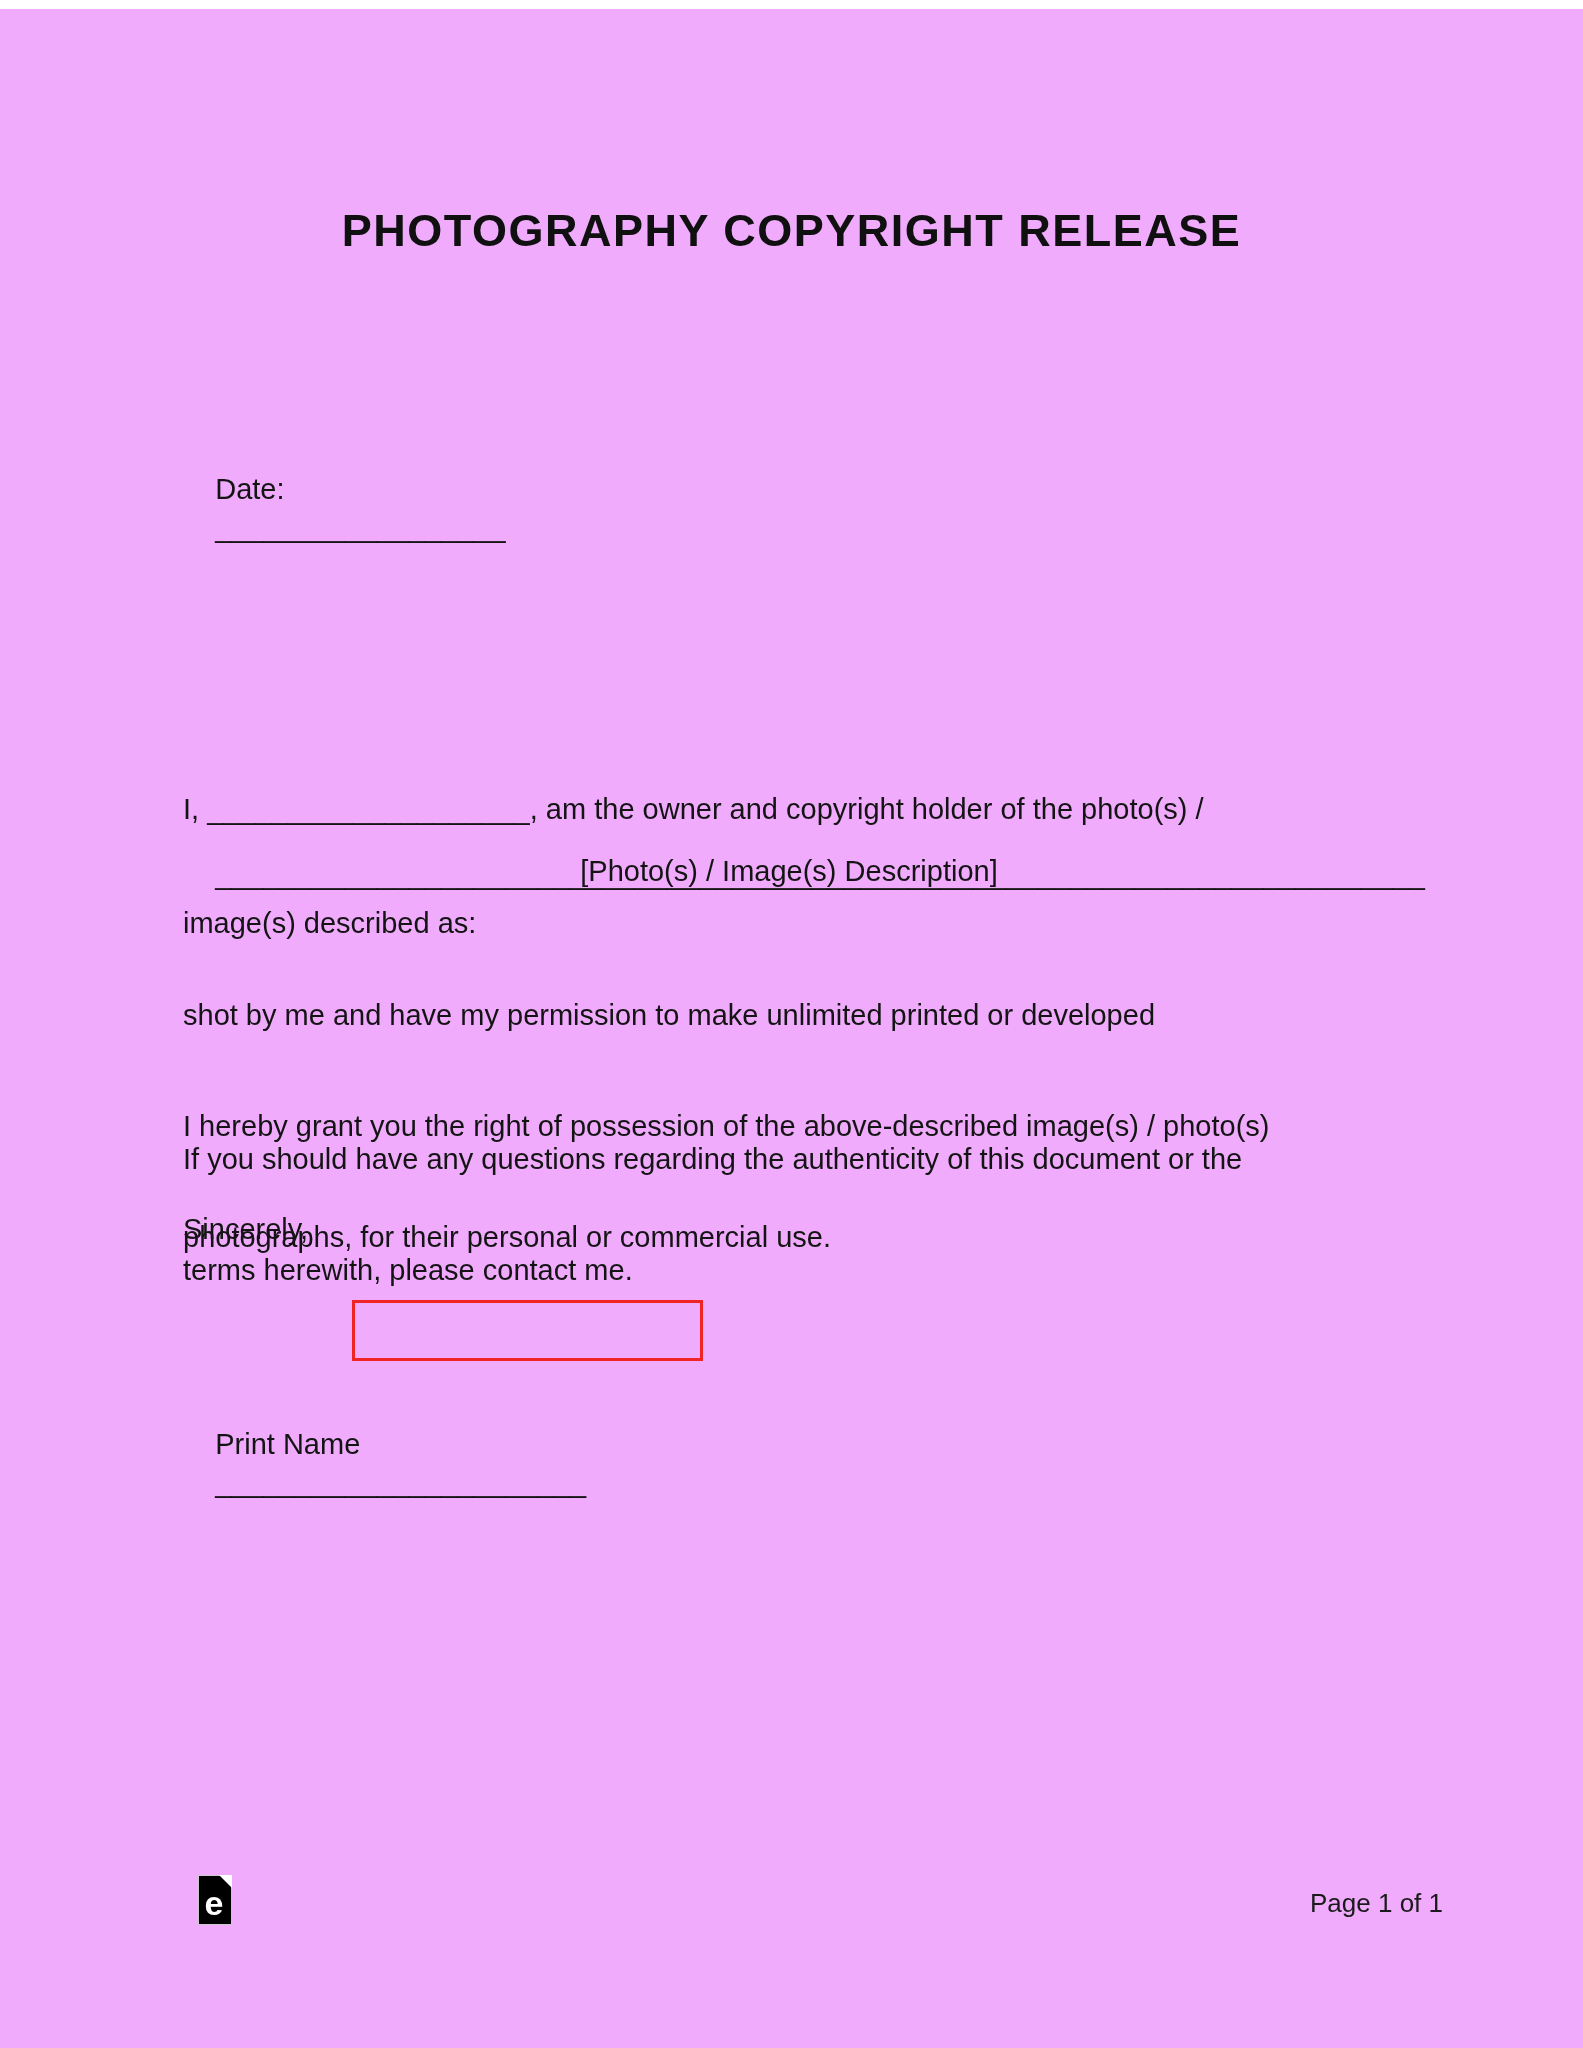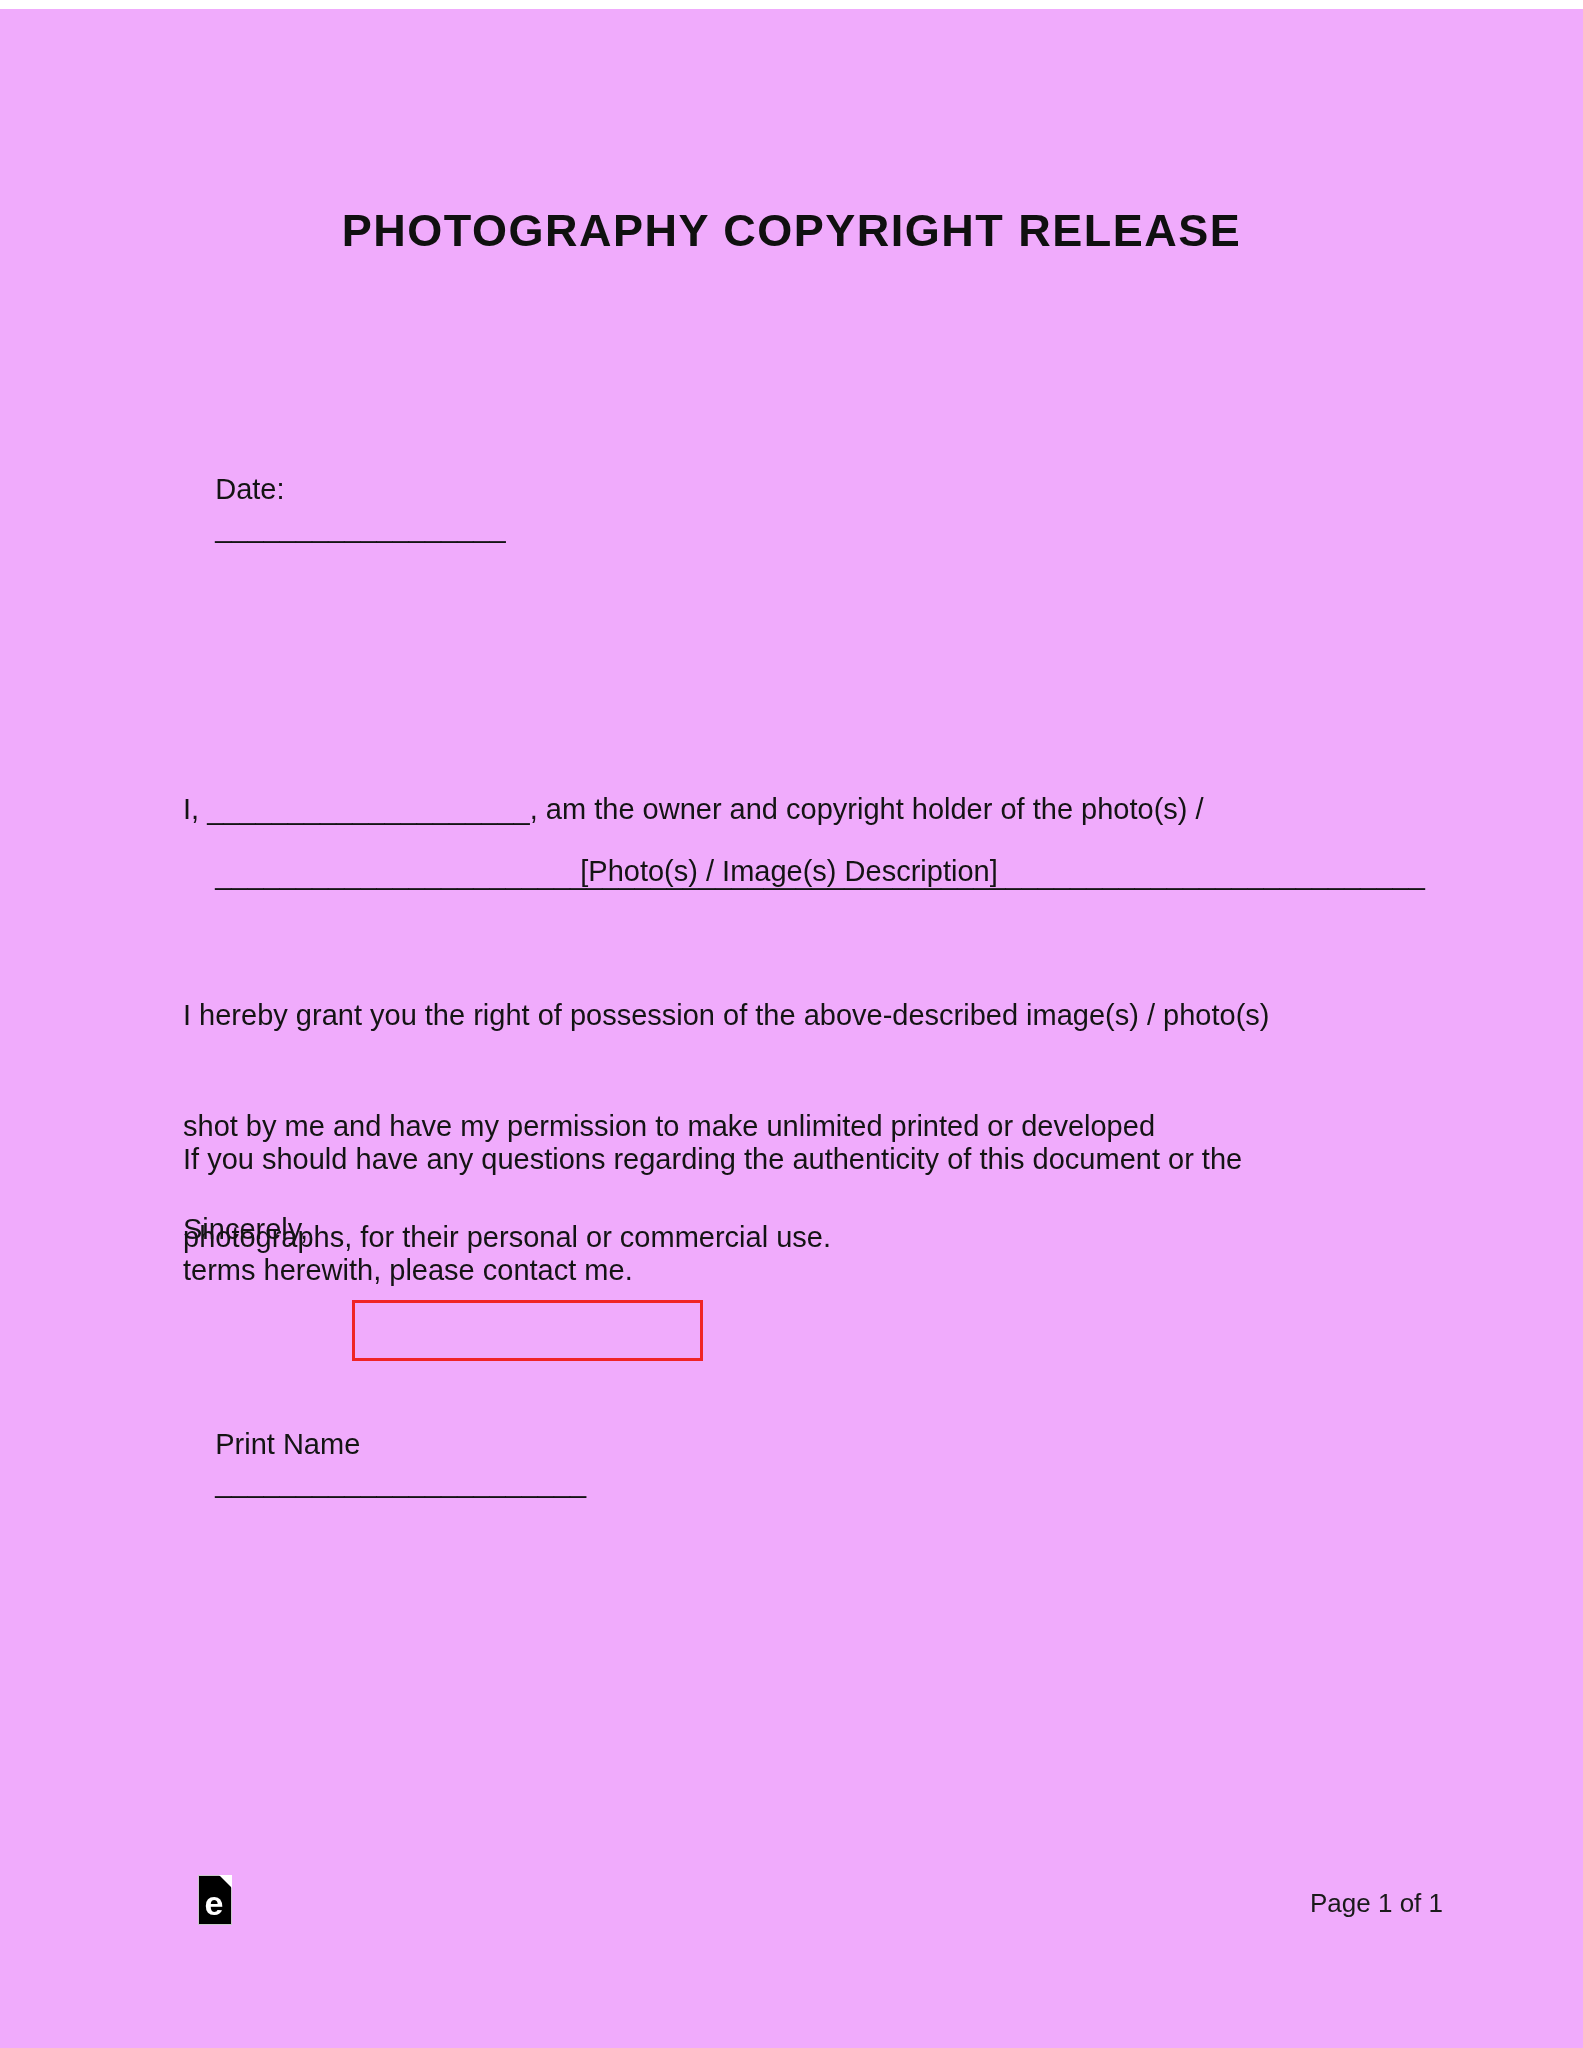--- a/index.html
+++ b/index.html
@@ -96,31 +96,32 @@
   <div class="doc-title">PHOTOGRAPHY COPYRIGHT RELEASE</div>
 
   <div class="row" style="top:423px;">
     <span>Date:</span>
     <span class="blank">__________________</span>
   </div>
 
 
   <div class="row" style="top:705px;">
     <div>I, ____________________, am the owner and copyright holder of the photo(s) /</div>
+    <div>image(s) described as:</div>
   </div>
 
   <div class="row" style="top:808px;">
     <span class="blank">___________________________________________________________________________</span>
   </div>
 
   <div class="desc-caption" style="top:843px;">[Photo(s) / Image(s) Description]</div>
 
   <div class="row para" style="top:914px;">
+    <div>shot by me and have my permission to make unlimited printed or developed</div>
     <div>I hereby grant you the right of possession of the above-described image(s) / photo(s)</div>
-    <div>shot by me and have my permission to make unlimited printed or developed</div>
     <div>photographs, for their personal or commercial use.</div>
   </div>
 
   <div class="row para" style="top:1058px;">
     <div>If you should have any questions regarding the authenticity of this document or the</div>
     <div>terms herewith, please contact me.</div>
   </div>
 
   <div class="row" style="top:1201px;">Sincerely,</div>
 

